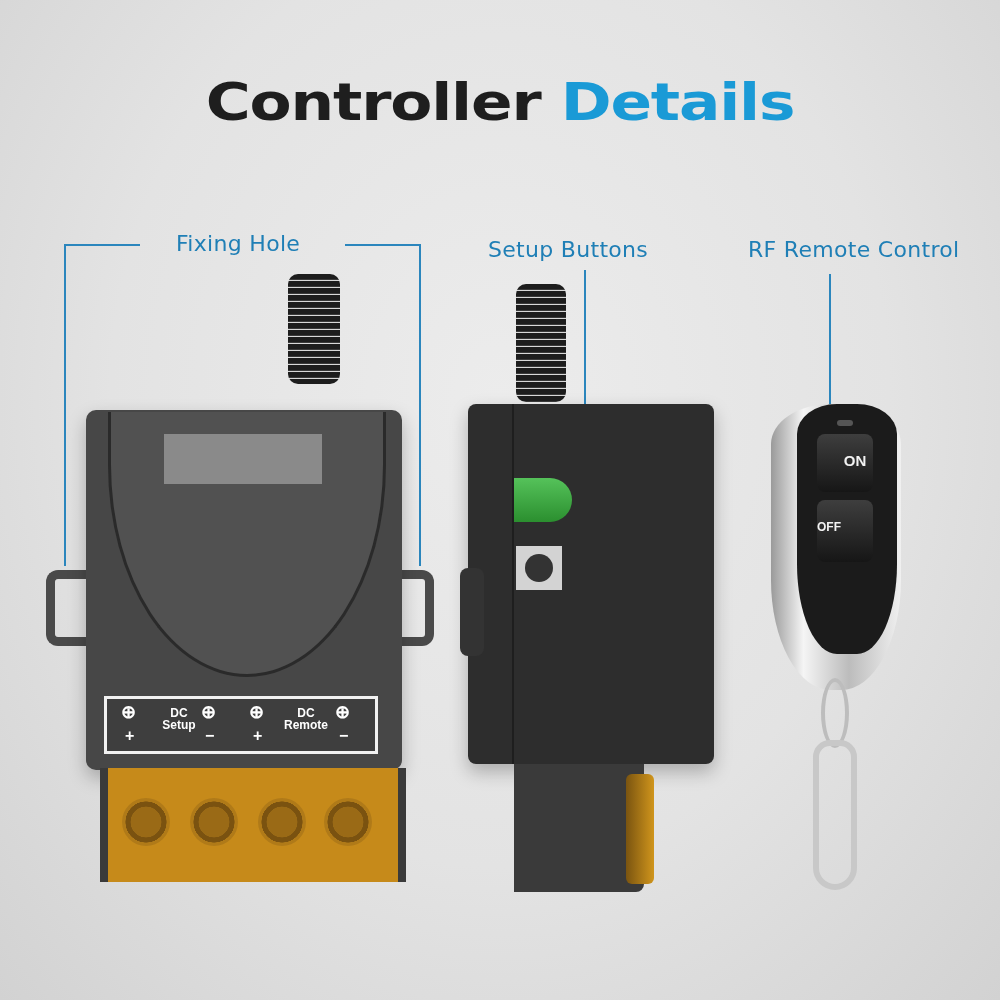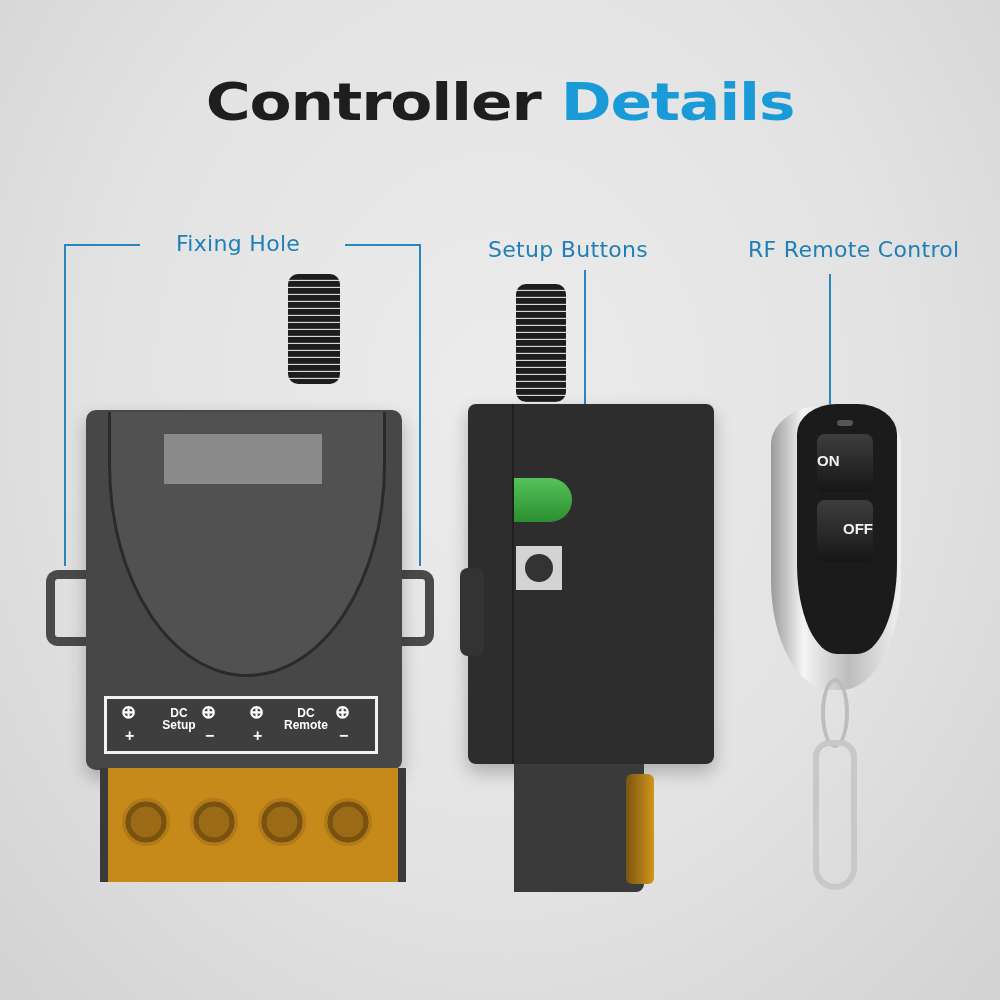--- a/index.html
+++ b/index.html
@@ -90,21 +90,21 @@
   <div class="abs" style="left:56px;top:494px;width:130px;height:128px;background:#3a3a3a;border-radius:0 0 8px 0;">
     <div class="abs" style="left:112px;top:10px;width:28px;height:110px;background:linear-gradient(90deg,#7a5410,#d0951c);border-radius:6px;"></div>
   </div>
 </div>
 
 <div class="abs" style="left:765px;top:400px;width:140px;height:500px;">
   <div class="abs" style="left:6px;top:4px;width:130px;height:286px;border-radius:60px 60px 60px 60px / 40px 40px 110px 110px;background:linear-gradient(90deg,#9a9a9a,#f5f5f5 25%,#bcbcbc 60%,#f0f0f0);"></div>
   <div class="abs" style="left:32px;top:4px;width:100px;height:250px;border-radius:40px 40px 40px 40px / 30px 30px 90px 90px;background:#1b1b1b;">
     <div class="abs" style="left:40px;top:16px;width:16px;height:6px;border-radius:3px;background:#555;"></div>
     <div class="abs" style="left:20px;top:30px;width:56px;height:58px;border-radius:8px;background:linear-gradient(180deg,#3e3e3e,#161616);">
-      <div class="abs" style="left:0;top:18px;width:76px;color:#f2f2f2;font-weight:bold;font-size:15px;">ON</div>
+      <div class="abs" style="left:0;top:18px;width:76px;text-align:center;color:#f2f2f2;font-weight:bold;font-size:15px;">ON</div>
     </div>
     <div class="abs" style="left:20px;top:96px;width:56px;height:62px;border-radius:8px;background:linear-gradient(180deg,#3e3e3e,#161616);">
-      <div class="abs" style="left:0;top:20px;width:56px;text-align:right;color:#f2f2f2;font-weight:bold;font-size:15px;">OFF</div>
+      <div class="abs" style="left:0;top:20px;width:56px;text-align:left;color:#f2f2f2;font-weight:bold;font-size:12px;">OFF</div>
     </div>
   </div>
   <div class="abs" style="left:56px;top:278px;width:28px;height:70px;border:4px solid #bdbdbd;border-radius:50%;box-sizing:border-box;"></div>
   <div class="abs" style="left:48px;top:340px;width:44px;height:150px;border:6px solid #c8c8c8;border-radius:20px 20px 26px 26px;box-sizing:border-box;"></div>
 </div>
 
 </body></html>

